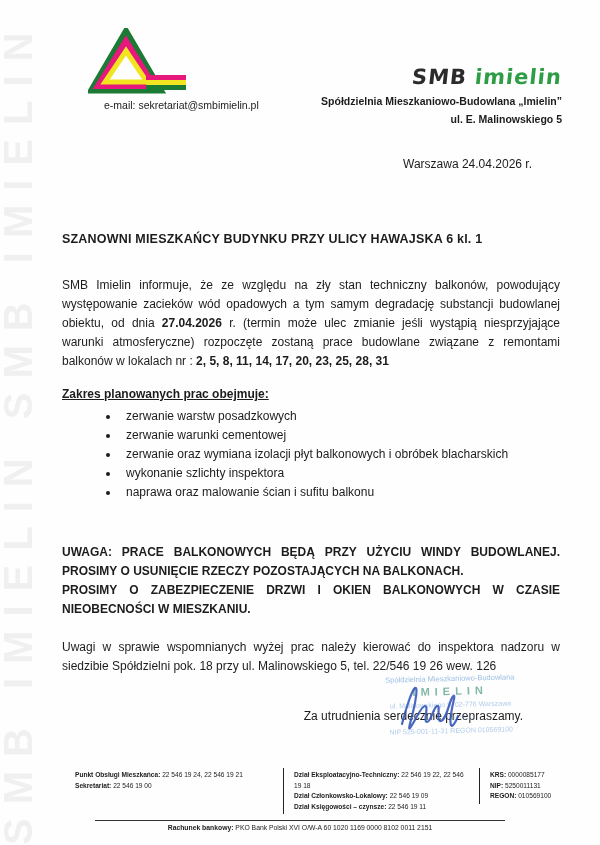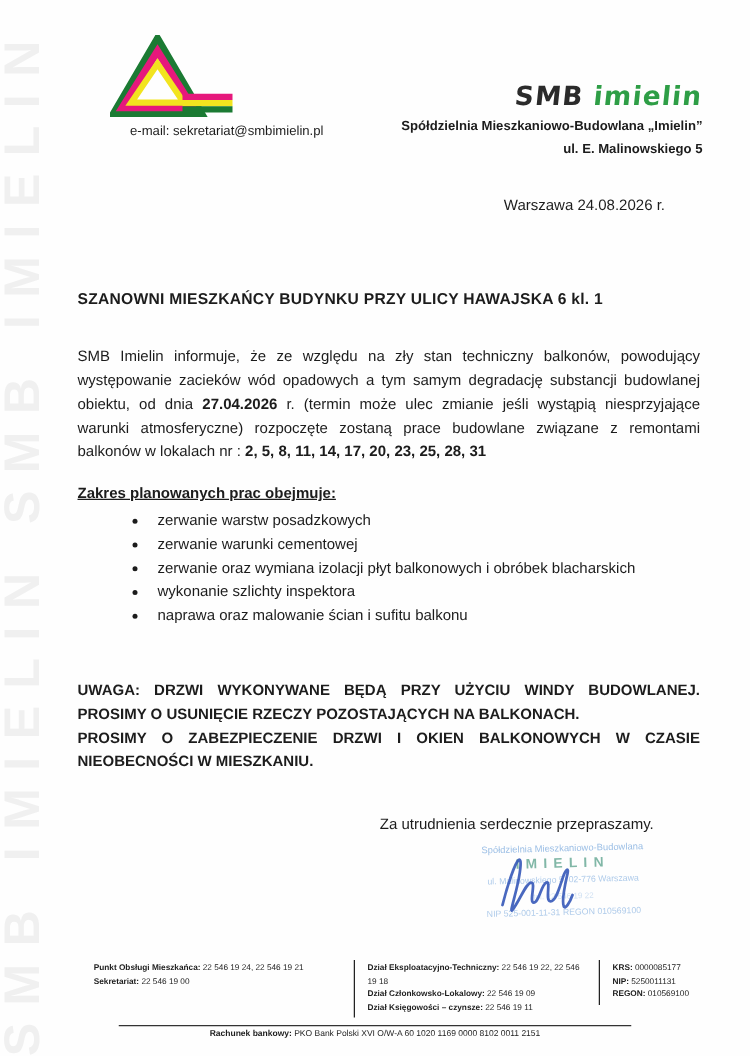--- a/index.html
+++ b/index.html
@@ -107,43 +107,44 @@
     <div class="logotype">
       <span class="smb">SMB</span>
       <span class="imielin">imielin</span>
     </div>
     <div class="org-lines">
       <div>Spółdzielnia Mieszkaniowo-Budowlana „Imielin”</div>
       <div>ul. E. Malinowskiego 5</div>
     </div>
   </div>
 
-  <div class="date-line">Warszawa 24.08.2026 r.</div>
+  <div class="date-line">Warszawa 24.04.2026 r.</div>
 
   <div class="content">
     <div class="doc-title">SZANOWNI MIESZKAŃCY BUDYNKU PRZY ULICY HAWAJSKA 6 kl. 1</div>
 
     <p class="intro p-justify"><span>SMB Imielin informuje, że ze względu na zły stan techniczny balkonów, powodujący występowanie zacieków wód opadowych a tym samym degradację substancji budowlanej obiektu, od dnia </span><b>27.04.2026</b><span> r. (termin może ulec zmianie jeśli wystąpią niesprzyjające warunki atmosferyczne) rozpoczęte zostaną prace budowlane związane z remontami balkonów w lokalach nr : </span><b>2, 5, 8, 11, 14, 17, 20, 23, 25, 28, 31</b></p>
 
     <div class="scope-heading">Zakres planowanych prac obejmuje:</div>
     <ul class="scope-list">
       <li>zerwanie warstw posadzkowych</li>
       <li>zerwanie warunki cementowej</li>
       <li>zerwanie oraz wymiana izolacji płyt balkonowych i obróbek blacharskich</li>
       <li>wykonanie szlichty inspektora</li>
       <li>naprawa oraz malowanie ścian i sufitu balkonu</li>
     </ul>
 
     <div class="notice">
-      <div class="force-justify">UWAGA: DRZWI WYKONYWANE BĘDĄ PRZY UŻYCIU WINDY BUDOWLANEJ.</div>
+      <div class="force-justify">UWAGA: PRACE BALKONOWYCH BĘDĄ PRZY UŻYCIU WINDY BUDOWLANEJ.</div>
       <div>PROSIMY O USUNIĘCIE RZECZY POZOSTAJĄCYCH NA BALKONACH.</div>
       <div class="p-justify">PROSIMY O ZABEZPIECZENIE DRZWI I OKIEN BALKONOWYCH W CZASIE NIEOBECNOŚCI W MIESZKANIU.</div>
     </div>
 
 
+    <p class="remarks">Uwagi w sprawie wspomnianych wyżej prac należy kierować do inspektora nadzoru w siedzibie Spółdzielni pok. 18 przy ul. Malinowskiego 5, tel. 22/546 19 26 wew. 126</p>
 
     <div class="closing">Za utrudnienia serdecznie przepraszamy.</div>
   </div>
 
   <div class="stamp">
     <div class="s1">Spółdzielnia Mieszkaniowo-Budowlana</div>
     <div class="s2">IMIELIN</div>
     <div class="s3">ul. Malinowskiego 5, 02-776 Warszawa</div>
     <div class="s4">tel. 22 546 19 22</div>
     <div class="s5">NIP 525-001-11-31   REGON 010569100</div>

